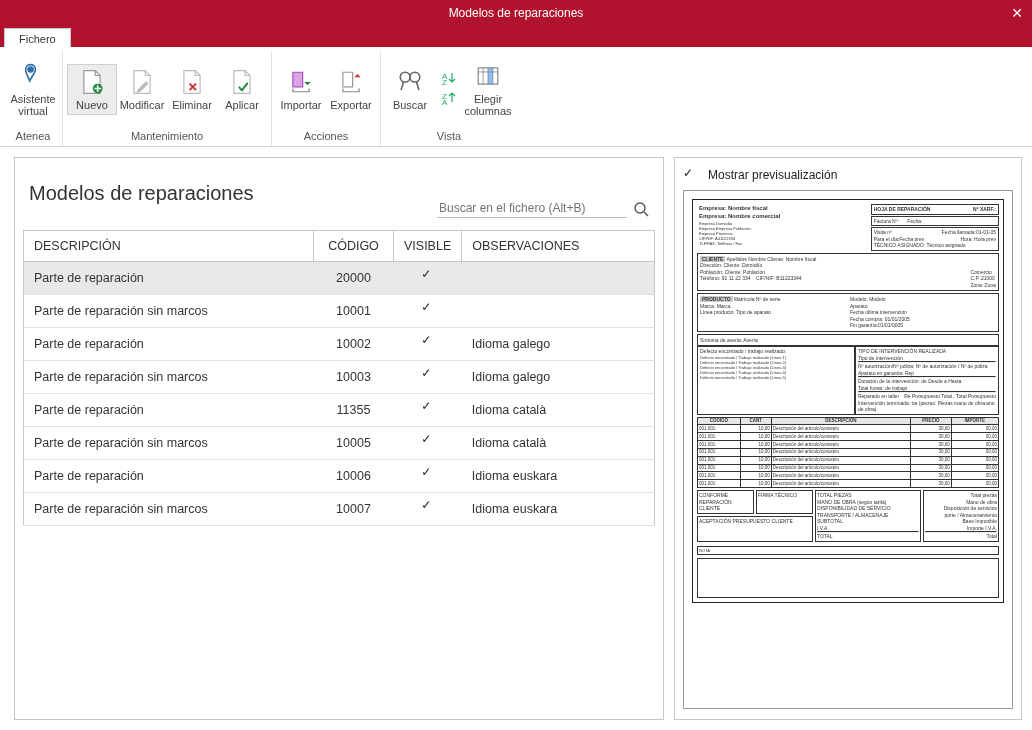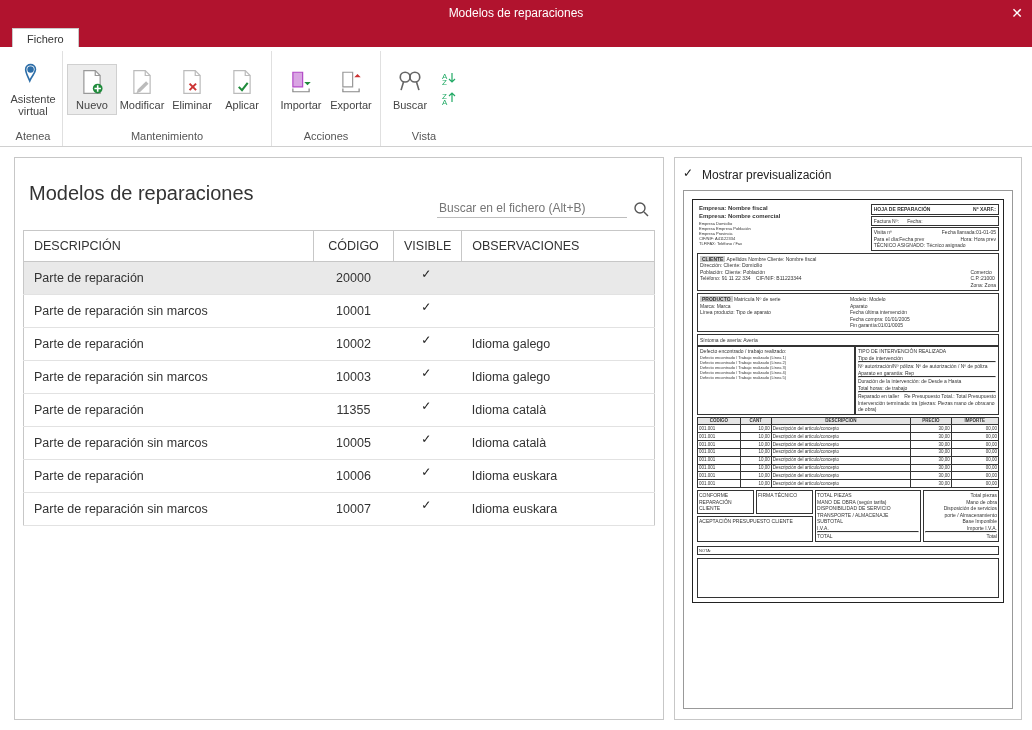--- a/index.html
+++ b/index.html
@@ -42,21 +42,21 @@
   display: flex;
   align-items: flex-end;
 }
 .tab {
   background: #fff;
   color: #333;
   font-size: 11px;
   padding: 4px 14px 2px;
   border: 1px solid #c9c9c9;
   border-bottom: none;
-  margin-left: 12px;
+  margin-left: 4px;
   cursor: pointer;
 }
 
 
 .ribbon {
   background: #fff;
   border-bottom: 1px solid #d0d0d0;
   height: 100px;
   display: flex;
   align-items: stretch;
@@ -193,21 +193,21 @@
 
 .right-pane {
   width: 348px;
   border: 1px solid #c7c7c7;
   background: #fff;
   display: flex;
   flex-direction: column;
   padding: 10px 8px;
 }
 .right-toggle {
-  display: flex; align-items: center; gap: 6px;
+  display: flex; align-items: center; gap: 12px;
   font-size: 12px; color: #222;
   padding-bottom: 8px;
 }
 .right-toggle .chkbox { border-color:#222; }
 .preview {
   flex: 1;
   border: 1px solid #999;
   padding: 8px;
   background: #fff;
   overflow:hidden;
@@ -360,20 +360,30 @@
               </svg></span>
         </div>
         <div class="ribbon-smallbtn">
           <span><svg viewBox="0 0 16 16">
                 <text x="1" y="9" font-size="8" fill="#2a6">Z</text>
                 <text x="1" y="15" font-size="8" fill="#2a6">A</text>
                 <path d="M11 12V3M8 6l3-3 3 3" stroke="#2a6" stroke-width="1.2" fill="none"></path>
               </svg></span>
         </div>
       </div>
+      <div class="ribbon-btn">
+        <span class="icon">
+          <svg viewBox="0 0 32 32">
+              <rect x="4" y="6" width="24" height="20" fill="none" stroke="#888" stroke-width="1.5"></rect>
+              <path d="M4 11h24M10 6v20M16 6v20M22 6v20" stroke="#888" stroke-width="1"></path>
+              <rect x="16" y="6" width="6" height="20" fill="#4a90d9" opacity="0.6"></rect>
+            </svg>
+        </span>
+        <span class="label">Elegir<br>columnas</span>
+      </div>
     </div>
     <div class="ribbon-grouplabel">Vista</div>
   </div>
 </div>
 
 <div class="main">
   <div class="left-pane">
     <div class="left-header">
       <h2>Modelos de reparaciones</h2>
       <div class="searchbox">

